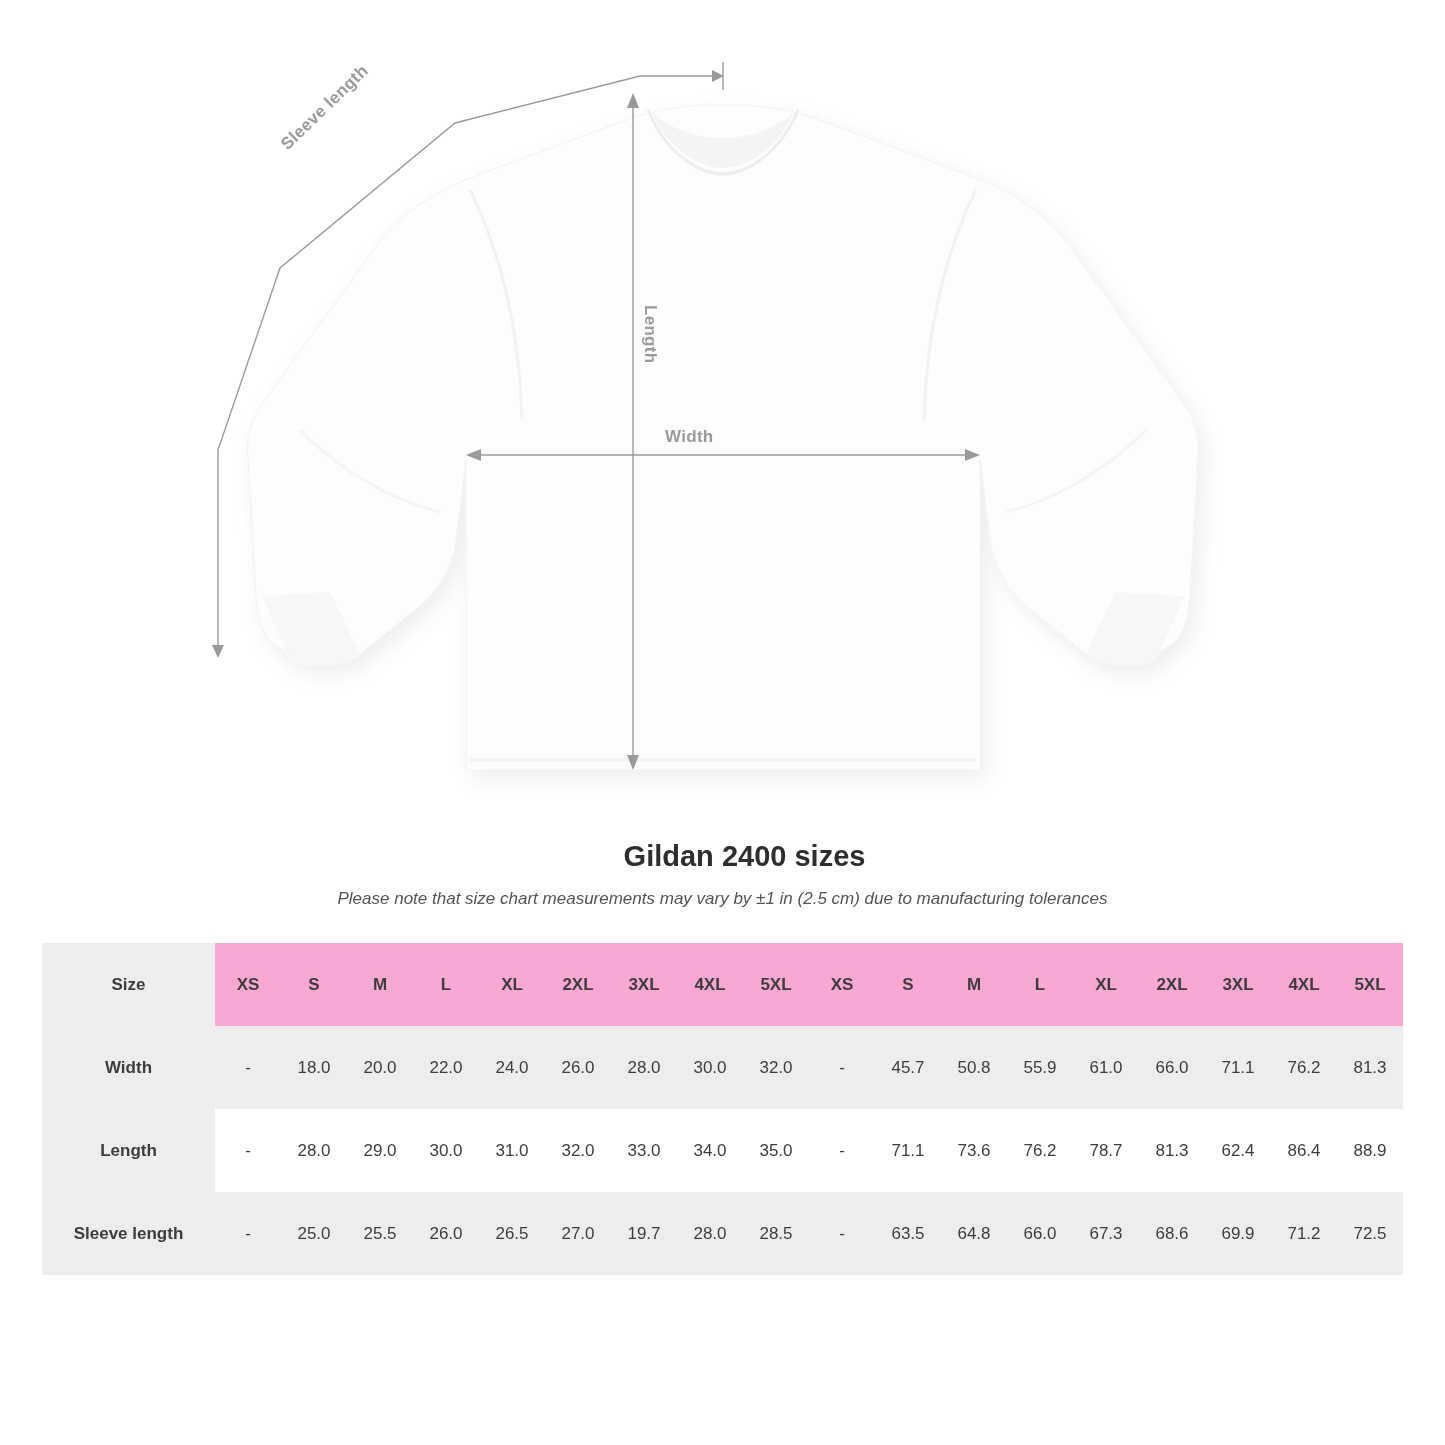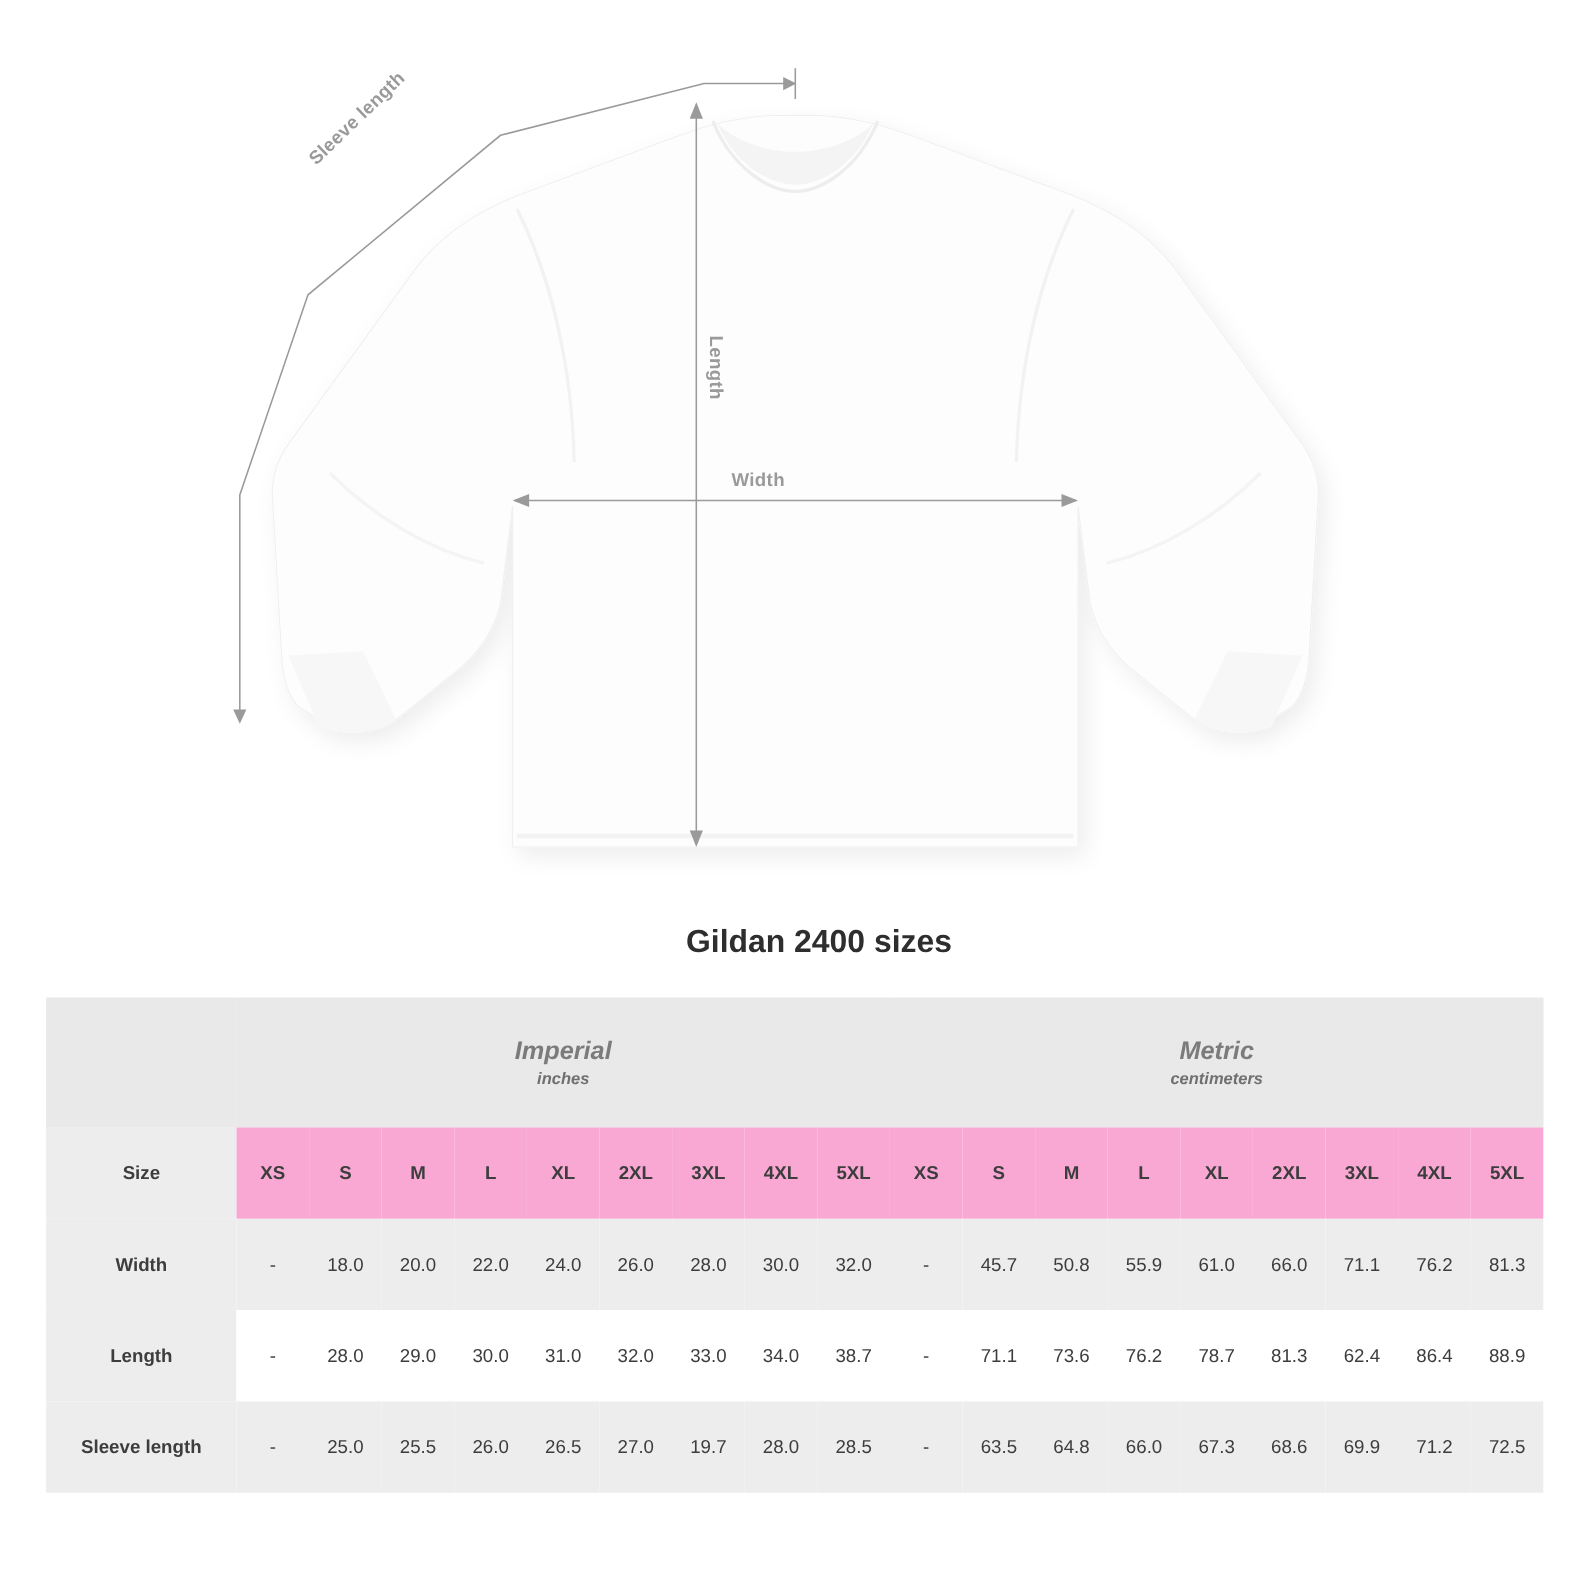--- a/index.html
+++ b/index.html
@@ -212,20 +212,21 @@
     </g>
   </svg>
 
   <div class="dim-label lbl-sleeve">Sleeve length</div>
   <div class="dim-label lbl-length">Length</div>
   <div class="dim-label lbl-width">Width</div>
 </div>
 
 <div class="title-block">
   <h1 class="chart-title">Gildan 2400 sizes</h1>
+  <p class="chart-note">Please note that size chart measurements may vary by ±1 in (2.5 cm) due to manufacturing tolerances</p>
 </div>
 
 <div class="table-wrap">
   <table class="size-table">
     <colgroup>
       <col class="c-first">
       <col class="c-cell">
         <col class="c-cell">
         <col class="c-cell">
         <col class="c-cell">
@@ -238,31 +239,20 @@
         <col class="c-cell">
         <col class="c-cell">
         <col class="c-cell">
         <col class="c-cell">
       <col class="c-cell">
         <col class="c-cell">
         <col class="c-cell">
         <col class="c-cell">
     </colgroup>
     <thead>
-      <tr class="unit-head">
-        <th class="unit-head"></th>
-        <th class="unit-head" colspan="9">
-          <div class="unit-name">Imperial</div>
-          <div class="unit-sub">inches</div>
-        </th>
-        <th class="unit-head" colspan="9">
-          <div class="unit-name">Metric</div>
-          <div class="unit-sub">centimeters</div>
-        </th>
-      </tr>
       <tr class="hdr-row">
         <th class="first-col">Size</th>
         <th>XS</th>
         <th>S</th>
         <th>M</th>
         <th>L</th>
         <th>XL</th>
         <th>2XL</th>
         <th>3XL</th>
         <th>4XL</th>
@@ -303,21 +293,21 @@
       <tr class="band-b">
         <td class="first-col row-head">Length</td>
         <td>-</td>
         <td>28.0</td>
         <td>29.0</td>
         <td>30.0</td>
         <td>31.0</td>
         <td>32.0</td>
         <td>33.0</td>
         <td>34.0</td>
-        <td>38.7</td>
+        <td>35.0</td>
         <td>-</td>
         <td>71.1</td>
         <td>73.6</td>
         <td>76.2</td>
         <td>78.7</td>
         <td>81.3</td>
         <td>62.4</td>
         <td>86.4</td>
         <td>88.9</td>
       </tr>

